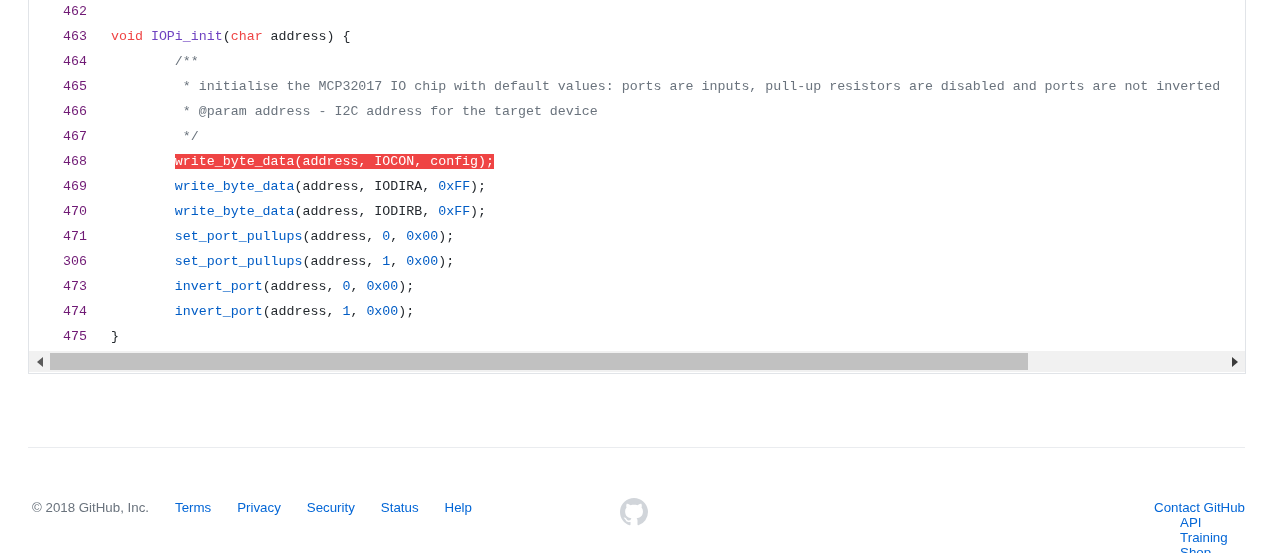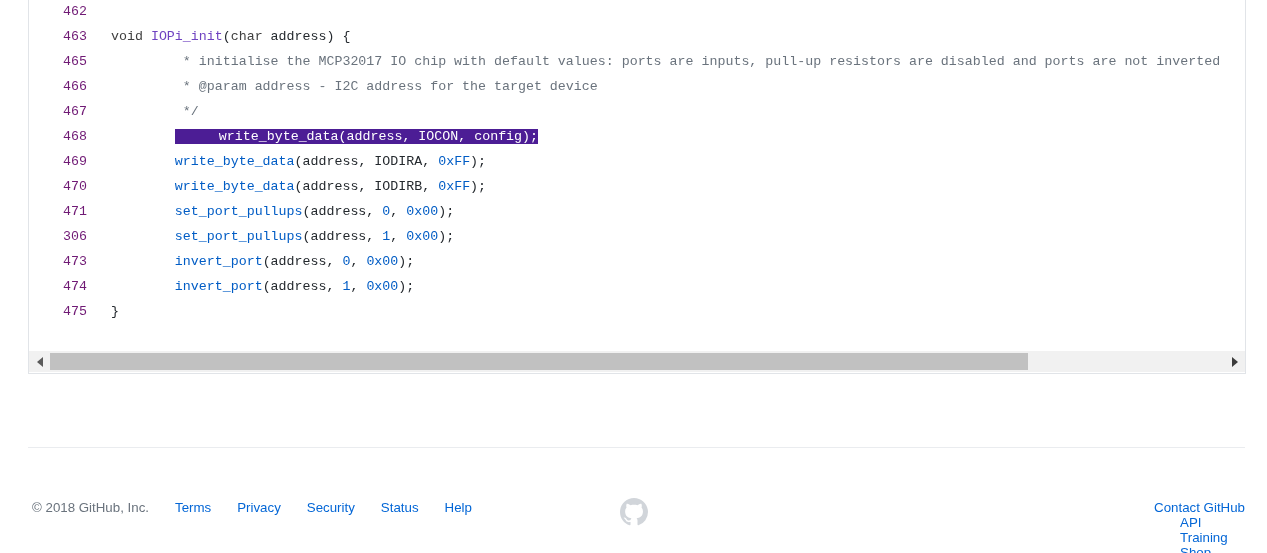--- a/index.html
+++ b/index.html
@@ -55,31 +55,30 @@
   }
   td.lc {
     padding: 0 0 0 14px;
     color: #24292e;
     white-space: pre;
     vertical-align: top;
     overflow: hidden;
   }
 
   
-  .k  { color: #404040; }   
+  .k  { color: #ef4444; }   
   .fn { color: #6f42c1; }   
   .call { color: #005cc5; } 
   .num { color: #005cc5; }  
   .cm { color: #6a737d; }   
   .pl { color: #24292e; }   
 
   .sel {
-    background: #4c1d95;
+    background: #ef4444;
     color: #ffffff;
-    padding-left: 44px;
   }
   .sel .call, .sel .num, .sel .pl, .sel .k { color: #ffffff; }
 
   
   #hscroll {
     position: absolute;
     left: 29px;
     top: 351px;
     width: 1216px;
     height: 21px;
@@ -178,20 +177,24 @@
 <div id="code-block">
   <table id="code-table">
     <tbody id="code-body">
         <tr>
           <td class="ln">462</td>
           <td class="lc"></td>
         </tr>
         <tr>
           <td class="ln">463</td>
           <td class="lc"><span class="k">void</span><span class="pl"> </span><span class="fn">IOPi_init</span><span class="pl">(</span><span class="k">char</span><span class="pl"> address) {</span></td>
+        </tr>
+        <tr>
+          <td class="ln">464</td>
+          <td class="lc"><span class="cm">        /**</span></td>
         </tr>
         <tr>
           <td class="ln">465</td>
           <td class="lc"><span class="cm">         * initialise the MCP32017 IO chip with default values: ports are inputs, pull-up resistors are disabled and ports are not inverted</span></td>
         </tr>
         <tr>
           <td class="ln">466</td>
           <td class="lc"><span class="cm">         * @param address - I2C address for the target device</span></td>
         </tr>
         <tr>

